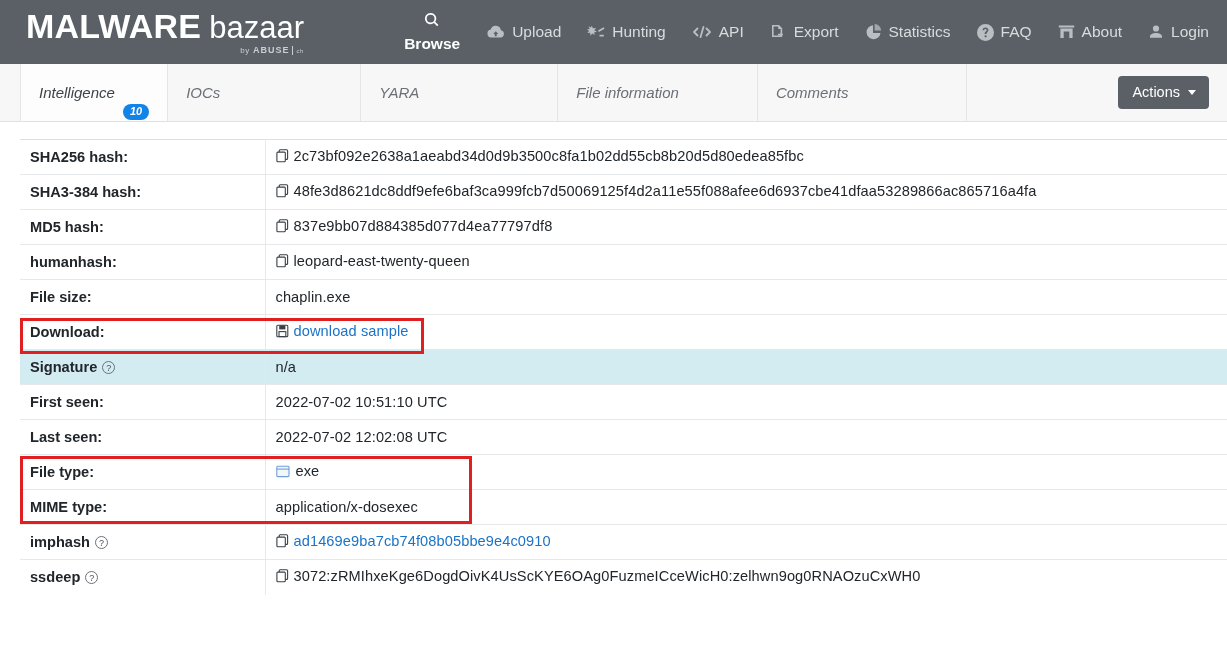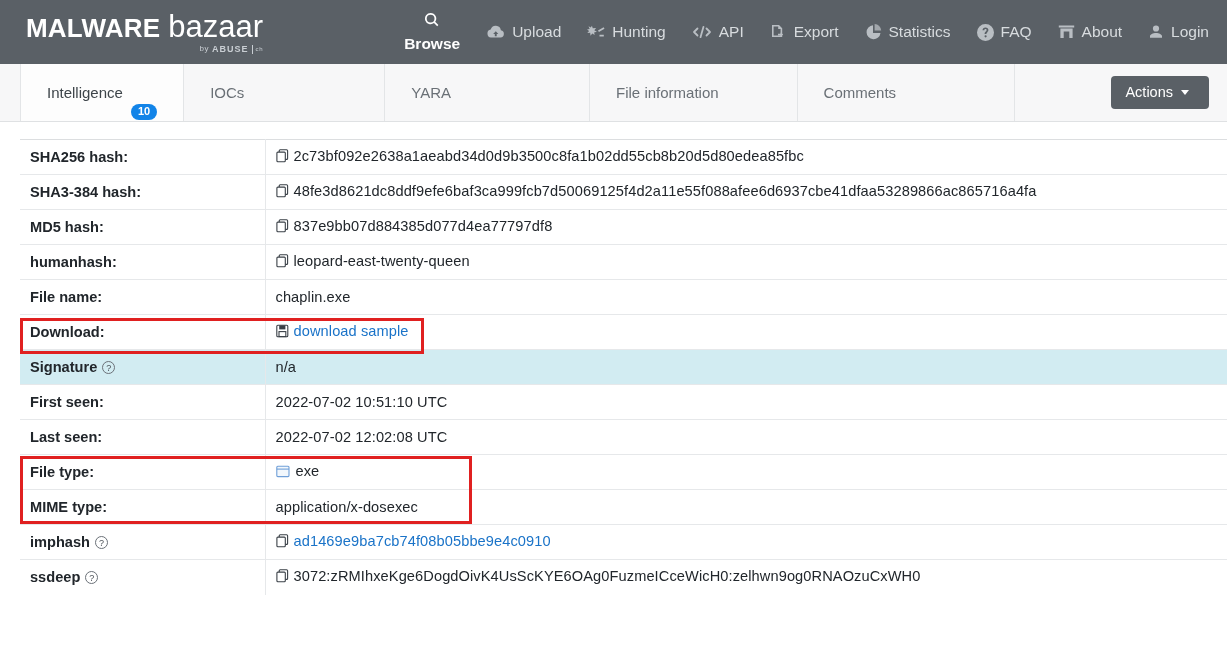--- a/index.html
+++ b/index.html
@@ -26,21 +26,21 @@
     justify-content: center;
     line-height: 1;
     flex: 0 0 auto;
   }
   .brand-line {
     display: flex;
     align-items: baseline;
   }
   .brand-main {
     color: #ffffff;
-    font-size: 26px;
+    font-size: 34px;
     font-weight: bold;
     letter-spacing: 0.2px;
   }
   .brand-sub {
     color: #ffffff;
     font-size: 31px;
     font-weight: normal;
     margin-left: 8px;
   }
   .brand-by {
@@ -83,29 +83,30 @@
     border-bottom: 1px solid #dfe1e3;
     display: flex;
     align-items: stretch;
     padding-left: 20px;
     padding-right: 14px;
     position: relative;
   }
   .tab {
     display: flex;
     align-items: center;
-    padding: 0 26px;
+    padding: 0 18px;
     font-size: 15px;
     color: #6a7076;
     border-left: 1px solid #e3e5e7;
     border-right: 1px solid #e3e5e7;
     margin-right: -1px;
     cursor: pointer;
     background: #f7f7f8;
     white-space: nowrap;
+    font-style: italic;
   }
   .tab:first-child {
     background: #fdfdfd;
     color: #3d4449;
   }
   .badge {
     display: inline-block;
     background: #1284e8;
     color: #fff;
     border-radius: 9px;
@@ -124,21 +125,21 @@
     border-left: 1px solid #e3e5e7;
     flex: 1 1 auto;
     padding-right: 4px;
   }
   .actions-btn {
     background: #5a6066;
     color: #ffffff;
     border: none;
     border-radius: 4px;
     font-size: 14.5px;
-    padding: 8px 20px 9px 14px;
+    padding: 8px 13px 9px 14px;
     display: flex;
     align-items: center;
     gap: 8px;
     cursor: pointer;
     font-family: "Liberation Sans", sans-serif;
   }
   .caret {
     width: 0; height: 0;
     border-left: 4.5px solid transparent;
     border-right: 4.5px solid transparent;
@@ -357,21 +358,21 @@
               </svg></span><span class="mono-ish">837e9bb07d884385d077d4ea77797df8</span></td>
         </tr>
         <tr>
           <td class="key"><span>humanhash:</span></td>
           <td class="val"><span class="copy-ico"><svg width="13" height="14" viewBox="0 0 13 14" fill="none" stroke="#3a4047" stroke-width="1.1">
                 <rect x="3.2" y="0.8" width="8.4" height="9.6" rx="1"></rect>
                 <rect x="0.9" y="3.1" width="8.4" height="9.6" rx="1" fill="#fff"></rect>
               </svg></span><span class="mono-ish">leopard-east-twenty-queen</span></td>
         </tr>
         <tr>
-          <td class="key"><span>File name:</span></td>
+          <td class="key"><span>File size:</span></td>
           <td class="val"><span class="mono-ish">chaplin.exe</span></td>
         </tr>
         <tr>
           <td class="key"><span>Download:</span></td>
           <td class="val"><span class="copy-ico"><svg width="13" height="14" viewBox="0 0 13 14" fill="none" stroke="#3a4047" stroke-width="1.1">
                 <rect x="0.8" y="1.2" width="11" height="11.5" rx="1"></rect>
                 <rect x="3.2" y="1.4" width="6.2" height="4" fill="#3a4047" stroke="none"></rect>
                 <rect x="3" y="7.6" width="6.8" height="5"></rect>
               </svg></span><a class="link mono-ish" href="#">download sample</a></td>
         </tr>

